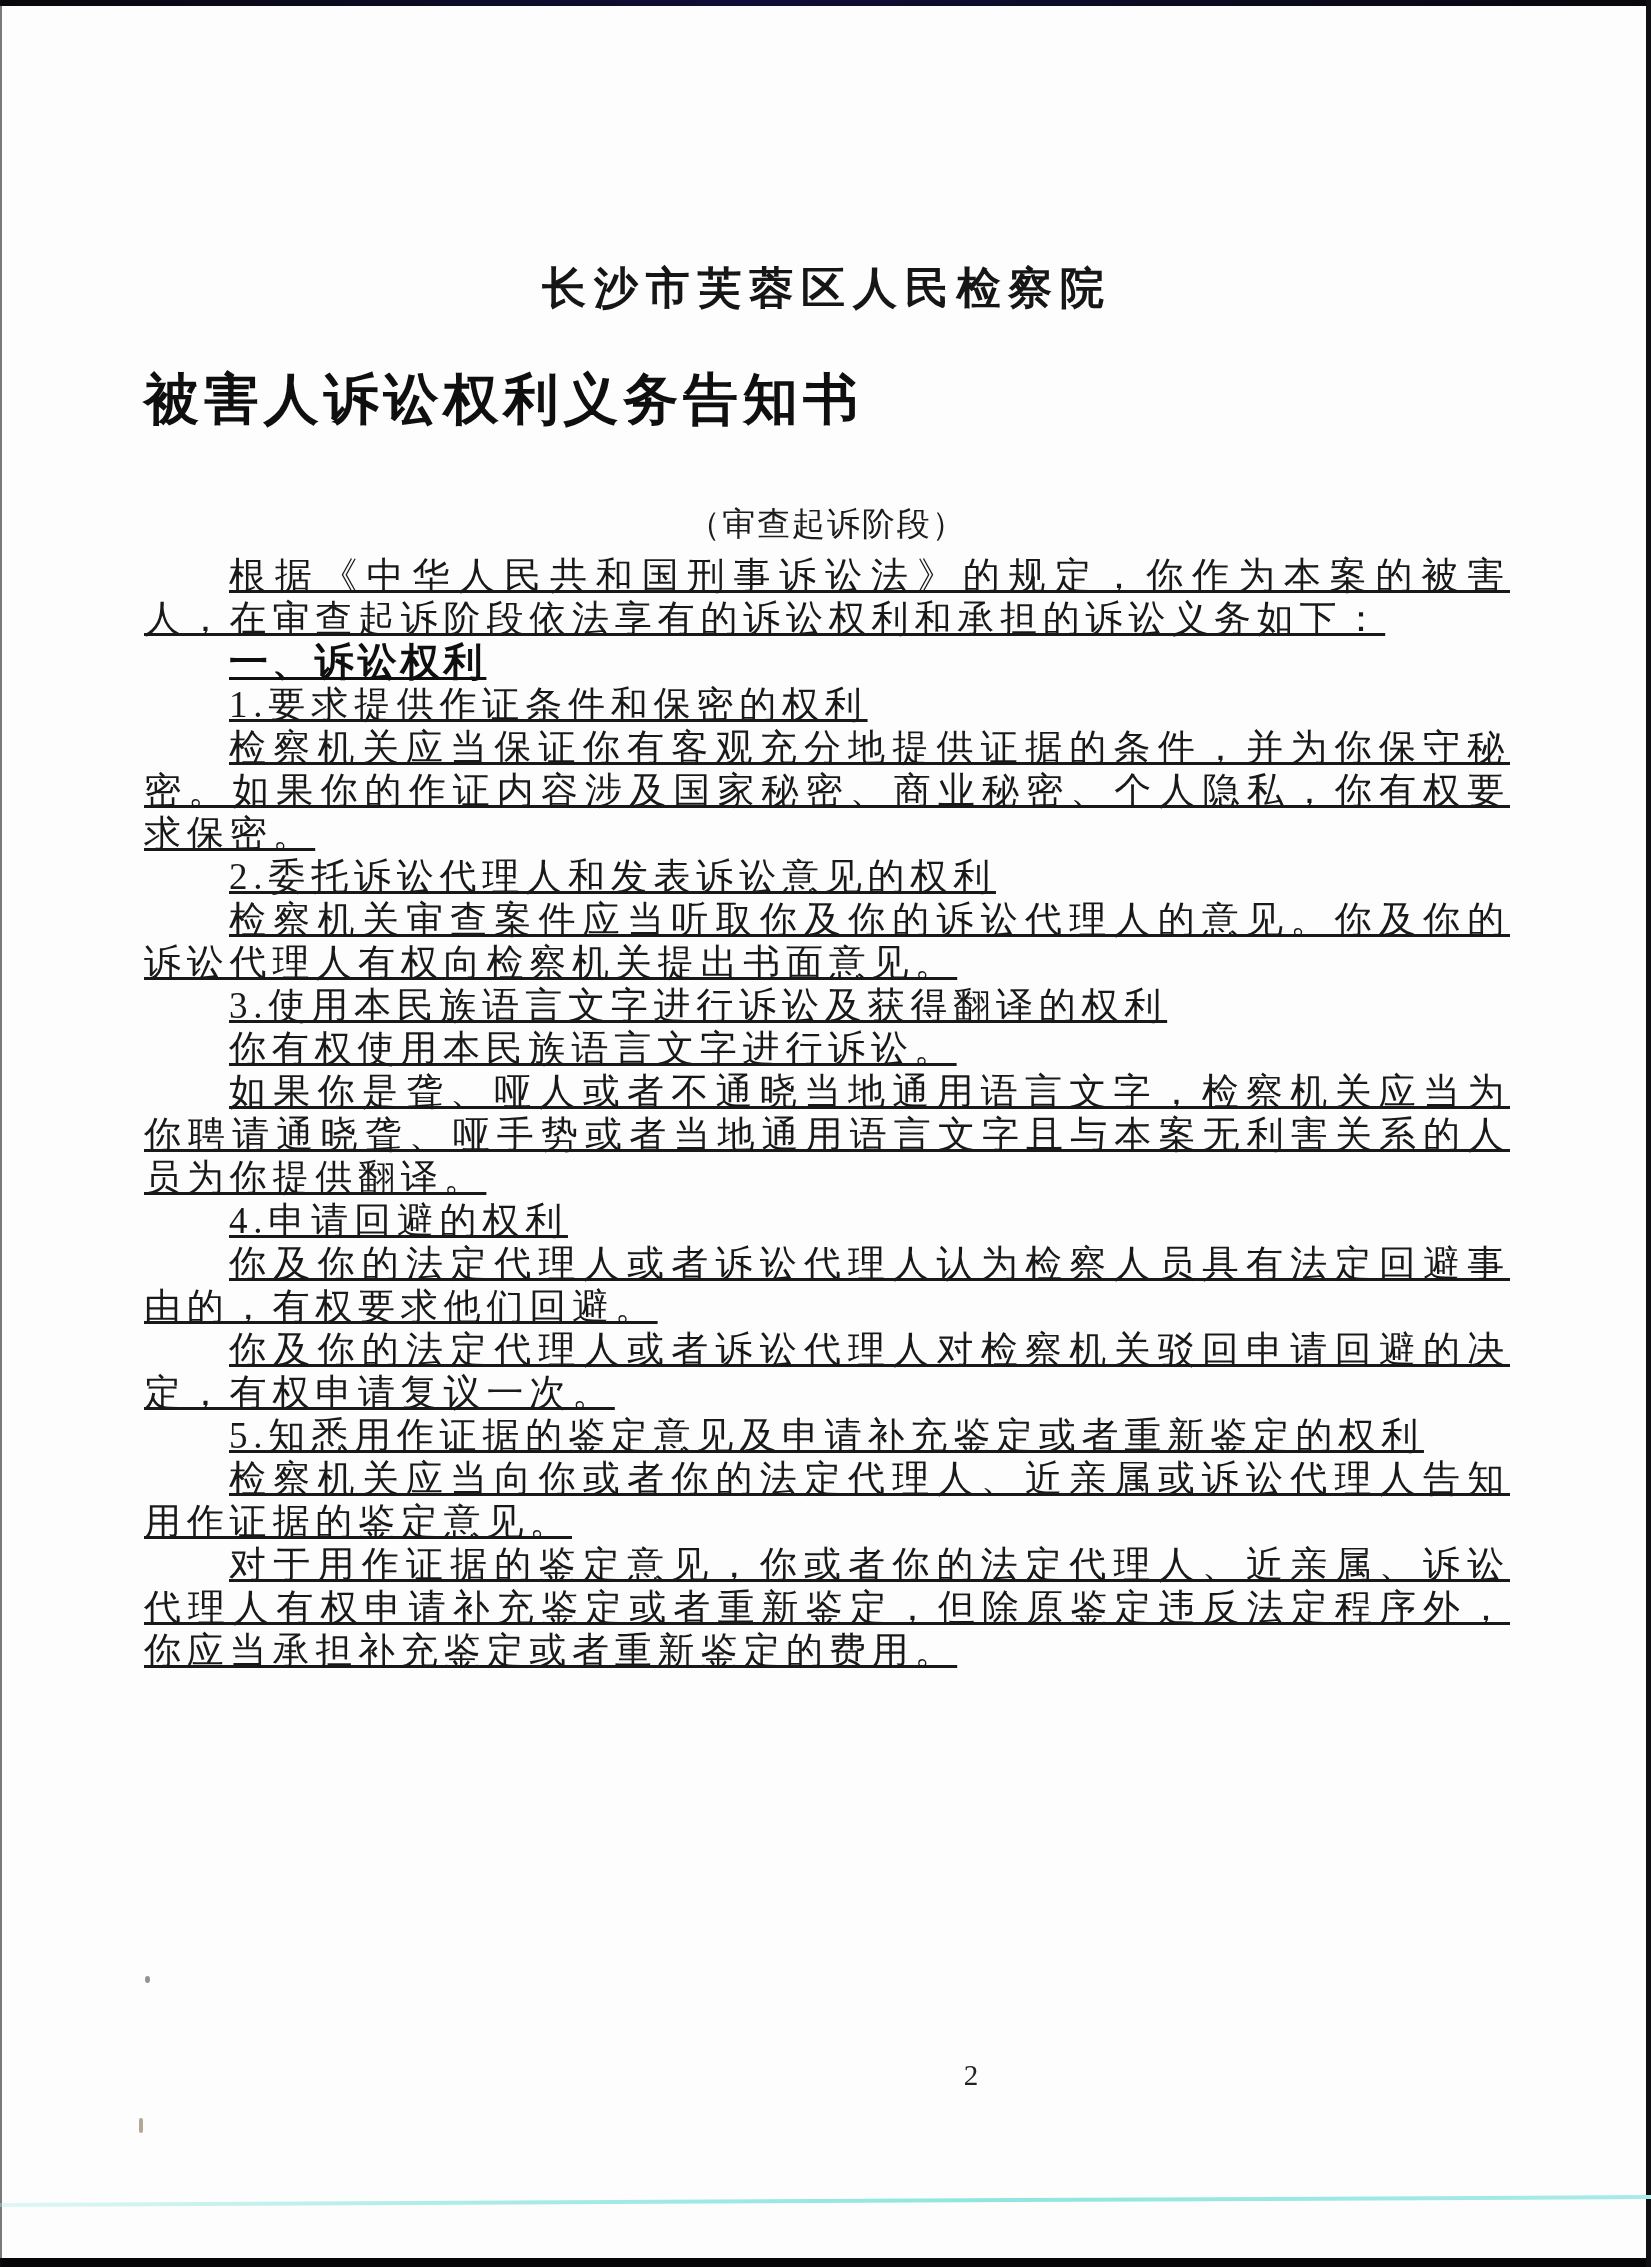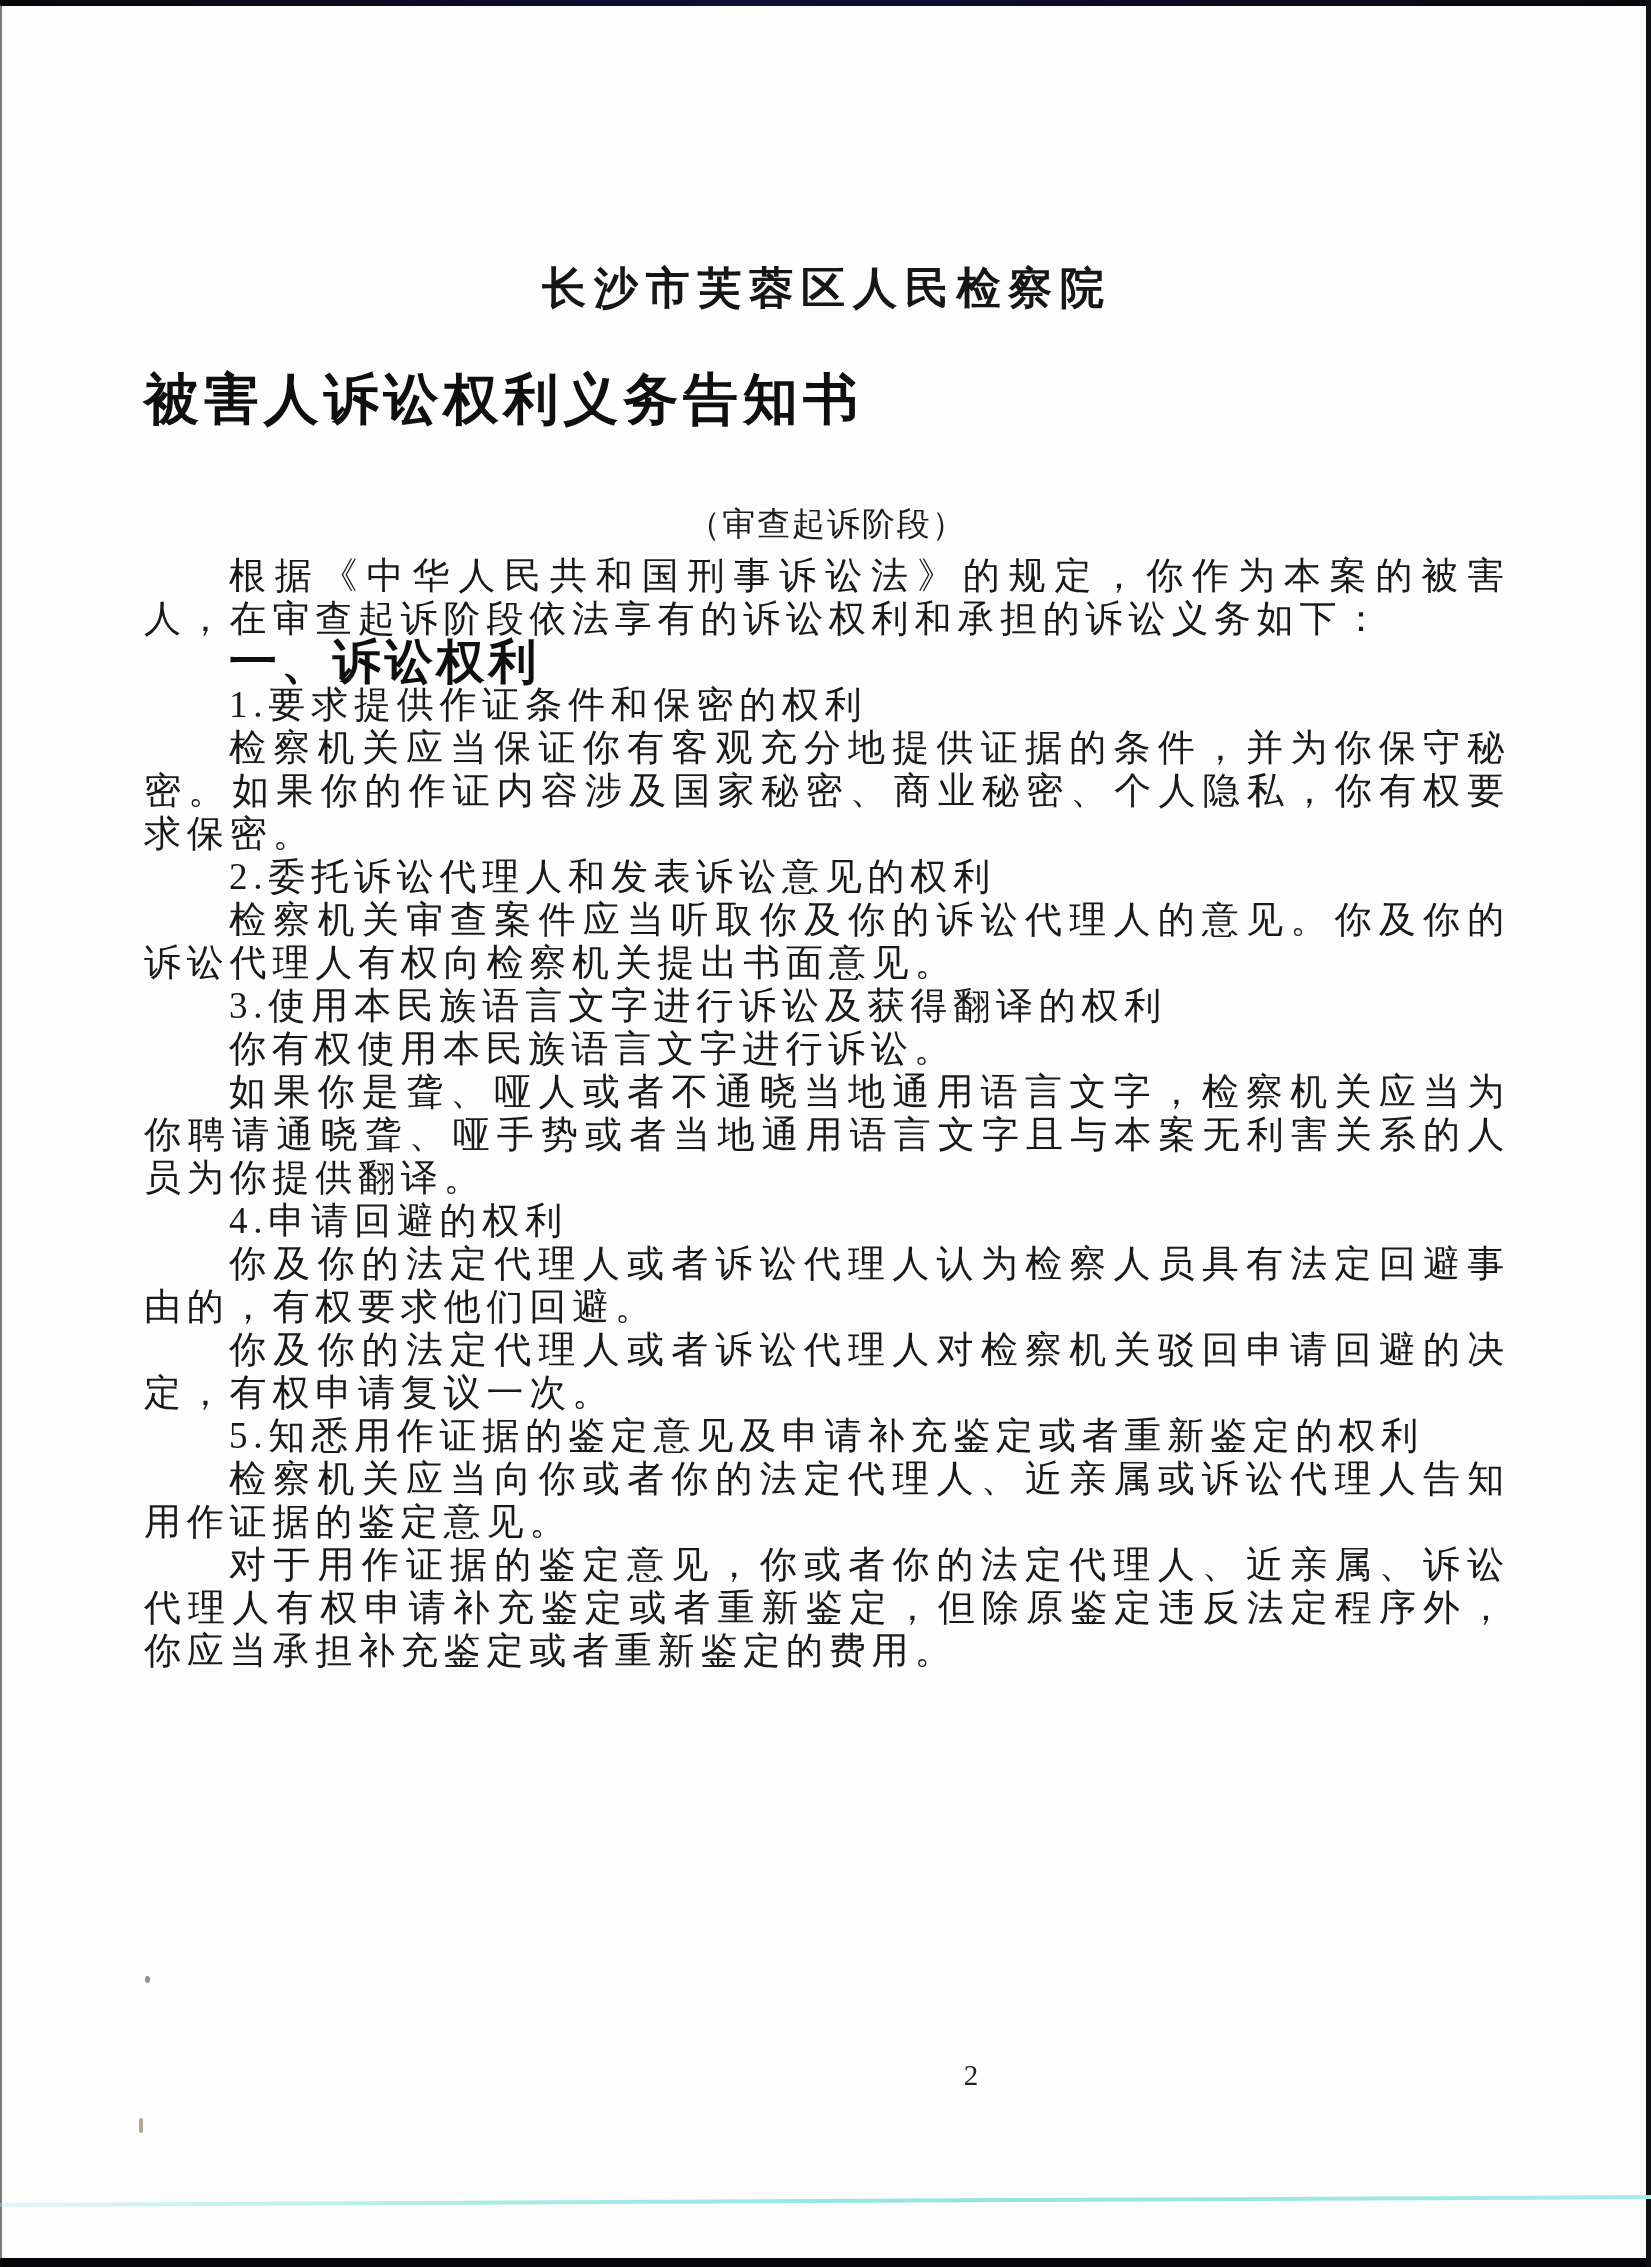--- a/index.html
+++ b/index.html
@@ -35,23 +35,23 @@
   
   .content{position:absolute;left:144px;top:0;width:1366px;}
   .org{margin-top:262px;text-align:center;font-size:44px;letter-spacing:7.8px;
     line-height:54px;font-weight:700;color:#161616;}
   .doc-title{margin-top:47px;text-align:left;
     font-family:"Liberation Sans", sans-serif;font-weight:700;
     font-size:55px;letter-spacing:4.9px;line-height:72px;color:#0f0f0f;}
   .stage{margin-top:66px;text-align:center;font-size:33px;letter-spacing:1.9px;line-height:47px;}
   .body-block{margin-top:5.8px;font-size:37px;line-height:43px;letter-spacing:5.8px;
     text-align:justify;color:#191919;}
-  .body-block p{text-indent:85px;}
+  .body-block p{text-indent:85px;text-decoration:underline;}
   .section-heading{font-family:"Liberation Sans", sans-serif;font-weight:700;
-    font-size:48px;letter-spacing:3.9px;color:#0f0f0f;}
+    font-size:39px;letter-spacing:3.9px;color:#0f0f0f;}
   .pageno{position:absolute;top:2059px;left:144px;width:1366px;text-align:center;
     font-size:29px;letter-spacing:0;color:#222;}
 </style>
 </head>
 <body>
 
 <div class="scan-page">
 
   <div class="content">
     <div class="org">长沙市芙蓉区人民检察院</div>

